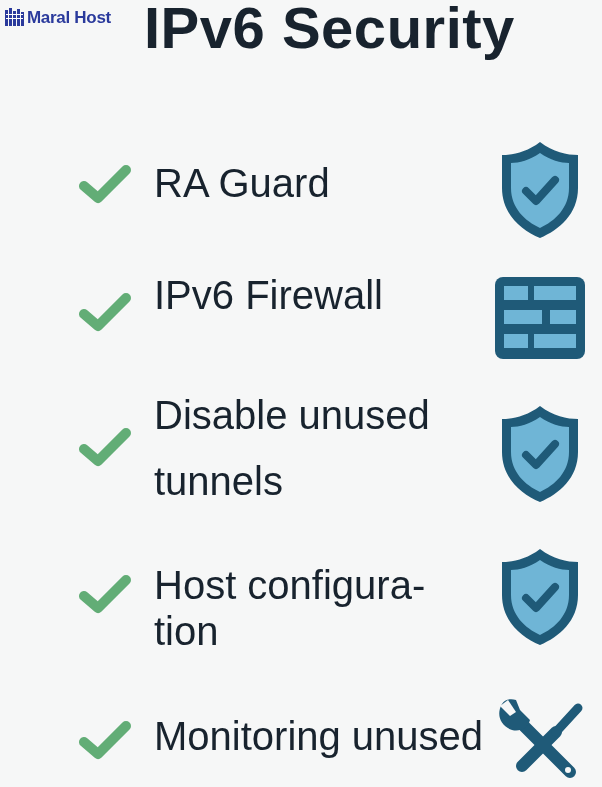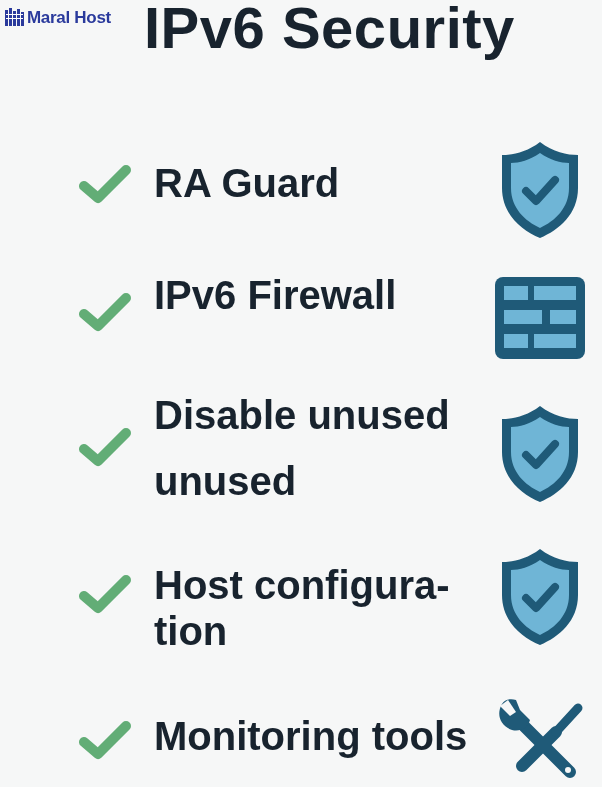--- a/index.html
+++ b/index.html
@@ -4,21 +4,21 @@
 <style>
   html, body { margin:0; padding:0; }
   body { width:602px; height:787px; background:#f6f7f7; position:relative; overflow:hidden;
          font-family:"Liberation Sans", "DejaVu Sans", sans-serif; }
   .logo { position:absolute; left:4px; top:6px; display:flex; align-items:flex-end; }
   .logo svg { width:22px; height:22px; }
   .logo-text { font-weight:bold; font-size:17px; color:#2a3a9c; margin-left:1px; letter-spacing:-0.3px; }
   .title { position:absolute; left:144px; top:-6px; font-size:58px; font-weight:bold; color:#18232e; letter-spacing:0.5px; }
   .item { position:absolute; left:0; width:602px; }
   .check { position:absolute; left:76px; width:58px; height:42px; }
-  .label { position:absolute; left:154px; font-size:40px; font-weight:bold; color:#18232e; line-height:46px; }
+  .label { position:absolute; left:154px; font-size:40px; font-weight:normal; color:#18232e; line-height:46px; }
   .icon { position:absolute; }
 </style>
 </head>
 <body>
 
 <div class="logo">
   <svg viewBox="0 0 22 22">
     <rect x="1" y="4" width="3" height="16" fill="#2a3a9c"></rect>
     <rect x="5" y="2" width="3" height="18" fill="#2a3a9c"></rect>
     <rect x="9" y="5" width="3" height="15" fill="#2a3a9c"></rect>
@@ -58,21 +58,21 @@
     <rect x="10" y="58" width="24" height="14" fill="#6fb5d6"></rect>
     <rect x="40" y="58" width="42" height="14" fill="#6fb5d6"></rect>
   </svg>
 </div>
 
 <div class="item" style="top:0">
   <svg class="check" style="top:425px" viewBox="0 0 58 42">
     <polyline points="8,24 22,36 50,8" fill="none" stroke="#62ad76" stroke-width="10" stroke-linecap="round" stroke-linejoin="round"></polyline>
   </svg>
   <div class="label" style="top:392px">Disable unused</div>
-  <div class="label" style="top:458px">unused</div>
+  <div class="label" style="top:458px">tunnels</div>
   <svg class="icon" style="left:497px;top:402px;width:86px;height:104px" viewBox="0 0 86 104">
     <path d="M43 4 C30 14 16 17 5 17 L5 50 C5 76 24 92 43 100 C62 92 81 76 81 50 L81 17 C70 17 56 14 43 4 Z" fill="#1f5a78"></path>
     <path d="M43 15 C33 22 22 25 14 25 L14 50 C14 70 28 83 43 90 C58 83 72 70 72 50 L72 25 C64 25 53 22 43 15 Z" fill="#6fb5d6"></path>
     <polyline points="29,53 39,63 58,42" fill="none" stroke="#1f5a78" stroke-width="8" stroke-linecap="round" stroke-linejoin="round"></polyline>
   </svg>
 </div>
 
 <div class="item" style="top:0">
   <svg class="check" style="top:572px" viewBox="0 0 58 42">
     <polyline points="8,24 22,36 50,8" fill="none" stroke="#62ad76" stroke-width="10" stroke-linecap="round" stroke-linejoin="round"></polyline>
@@ -83,21 +83,21 @@
     <path d="M43 4 C30 14 16 17 5 17 L5 50 C5 76 24 92 43 100 C62 92 81 76 81 50 L81 17 C70 17 56 14 43 4 Z" fill="#1f5a78"></path>
     <path d="M43 15 C33 22 22 25 14 25 L14 50 C14 70 28 83 43 90 C58 83 72 70 72 50 L72 25 C64 25 53 22 43 15 Z" fill="#6fb5d6"></path>
     <polyline points="29,53 39,63 58,42" fill="none" stroke="#1f5a78" stroke-width="8" stroke-linecap="round" stroke-linejoin="round"></polyline>
   </svg>
 </div>
 
 <div class="item" style="top:0">
   <svg class="check" style="top:718px" viewBox="0 0 58 42">
     <polyline points="8,24 22,36 50,8" fill="none" stroke="#62ad76" stroke-width="10" stroke-linecap="round" stroke-linejoin="round"></polyline>
   </svg>
-  <div class="label" style="top:713px">Monitoring tools</div>
+  <div class="label" style="top:713px">Monitoring unused</div>
   <svg class="icon" style="left:494px;top:696px;width:92px;height:86px" viewBox="0 0 92 86">
 
     <line x1="28" y1="70" x2="62" y2="36" stroke="#1f5a78" stroke-width="12" stroke-linecap="round"></line>
     <line x1="62" y1="36" x2="84" y2="12" stroke="#1f5a78" stroke-width="9" stroke-linecap="round"></line>
 
     <line x1="30" y1="30" x2="76" y2="76" stroke="#1f5a78" stroke-width="12" stroke-linecap="round"></line>
     <path d="M8 8 C2 18 6 30 18 34 C26 36 34 32 36 24 L26 14 L22 4 C16 2 10 4 8 8 Z" fill="#1f5a78"></path>
     <path d="M6 10 L16 20 L22 16 L14 4 Z" fill="#f6f7f7"></path>
     <circle cx="74" cy="74" r="3" fill="#f6f7f7"></circle>
   </svg>

